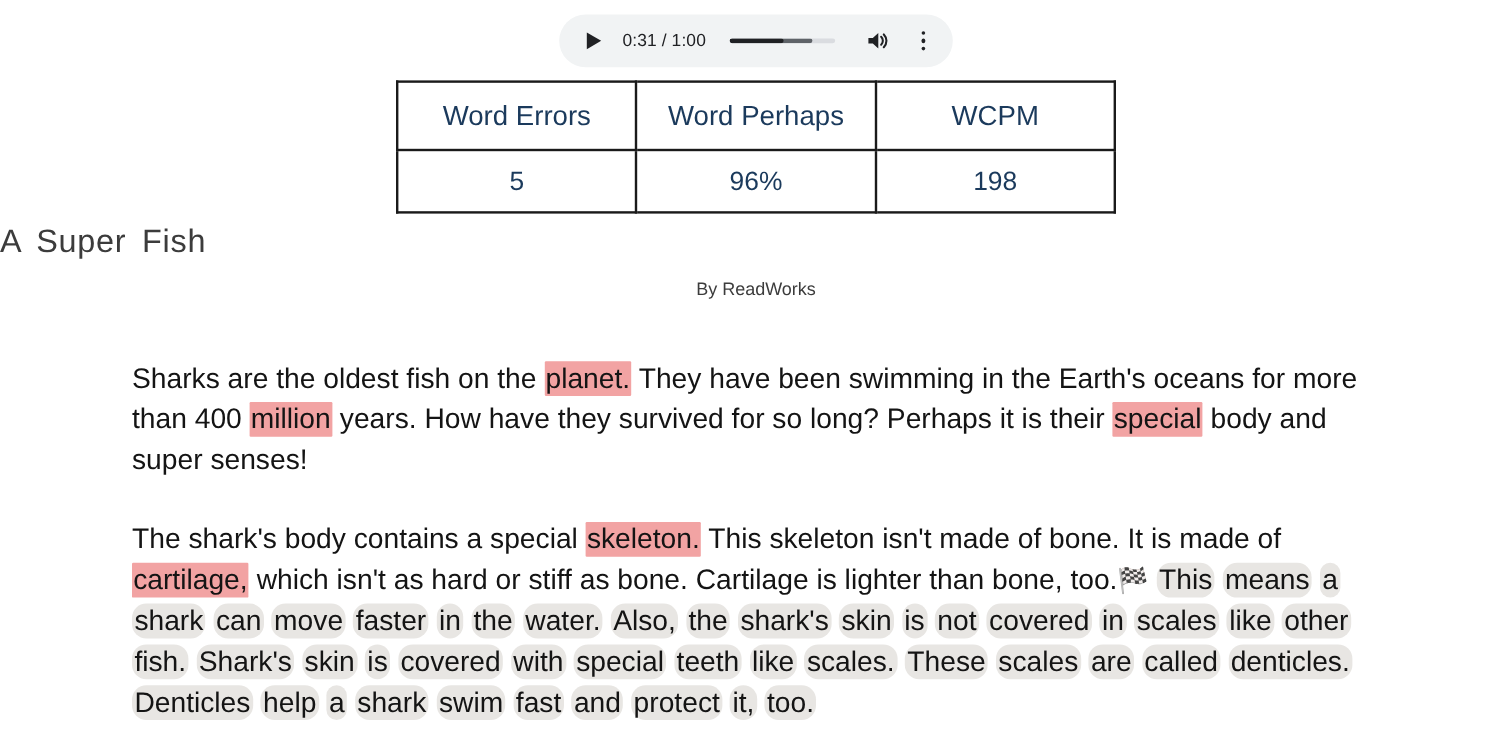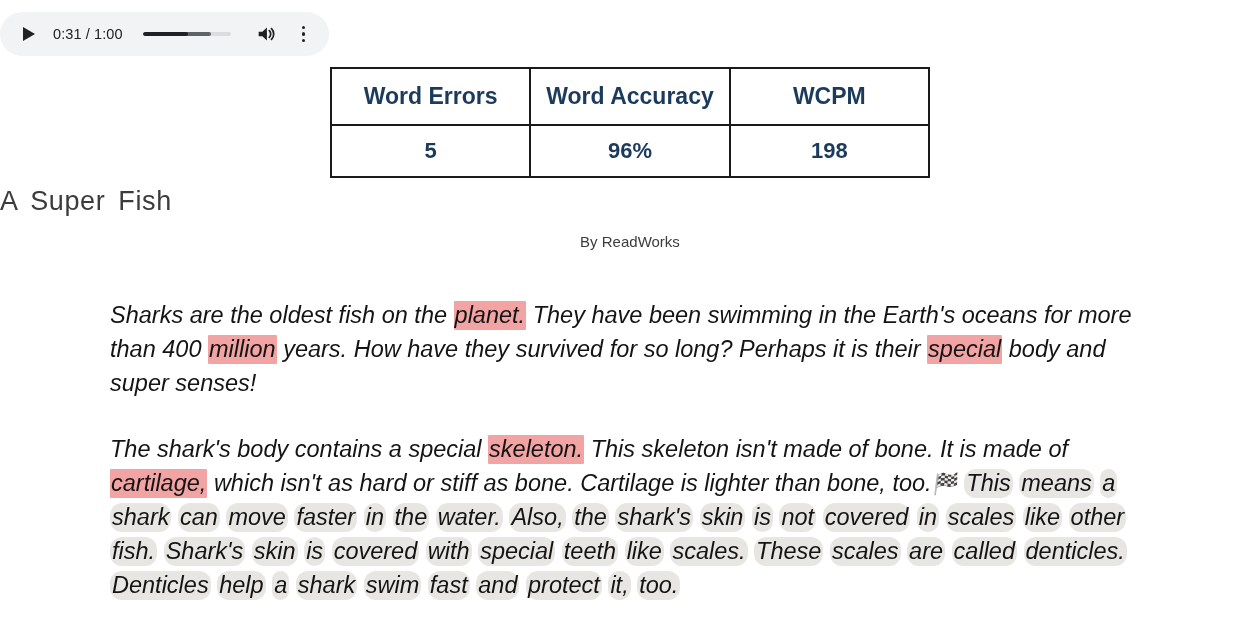--- a/index.html
+++ b/index.html
@@ -15,21 +15,21 @@
     position: relative;
   }
 
   
   .player-wrap {
     position: absolute;
     top: 12px;
     left: 0;
     width: 1260px;
     display: flex;
-    justify-content: flex-start;
+    justify-content: center;
   }
   .audio-player {
     display: flex;
     align-items: center;
     background: #f1f3f4;
     border-radius: 22px;
     height: 44px;
     padding: 0 16px 0 18px;
     box-sizing: border-box;
     gap: 0;
@@ -120,21 +120,21 @@
   table.metrics {
     border-collapse: collapse;
     table-layout: fixed;
     width: 600px;
   }
   table.metrics td {
     border: 2px solid #1a1a1a;
     text-align: center;
     color: #1b3a5c;
     font-family: "Liberation Sans", sans-serif;
-    font-weight: 700;
+    font-weight: 400;
   }
   table.metrics tr.head td {
     height: 53px;
     font-size: 23px;
   }
   table.metrics tr.vals td {
     height: 48px;
     font-size: 22px;
   }
 
@@ -165,21 +165,20 @@
   
   .passage {
     position: absolute;
     top: 298px;
     left: 110px;
     width: 1048px;
     font-size: 23.5px;
     line-height: 34px;
     color: #141414;
     font-family: "Liberation Sans", sans-serif;
-    font-style: italic;
   }
   .para { margin: 0 0 32px 0; }
   .para:last-child { margin-bottom: 0; }
 
   
   .hl-err {
     background: #f2a3a3;
     padding: 1px 1px 2px 1px;
     border-radius: 1px;
   }
@@ -222,21 +221,21 @@
       <i></i>
     </div>
   </div>
 </div>
 
 <div class="table-wrap">
   <table class="metrics">
     <tbody>
       <tr class="head">
         <td>Word Errors</td>
-        <td>Word Accuracy</td>
+        <td>Word Perhaps</td>
         <td>WCPM</td>
       </tr>
       <tr class="vals">
         <td>5</td>
         <td>96%</td>
         <td>198</td>
       </tr>
     </tbody>
   </table>
 </div>

